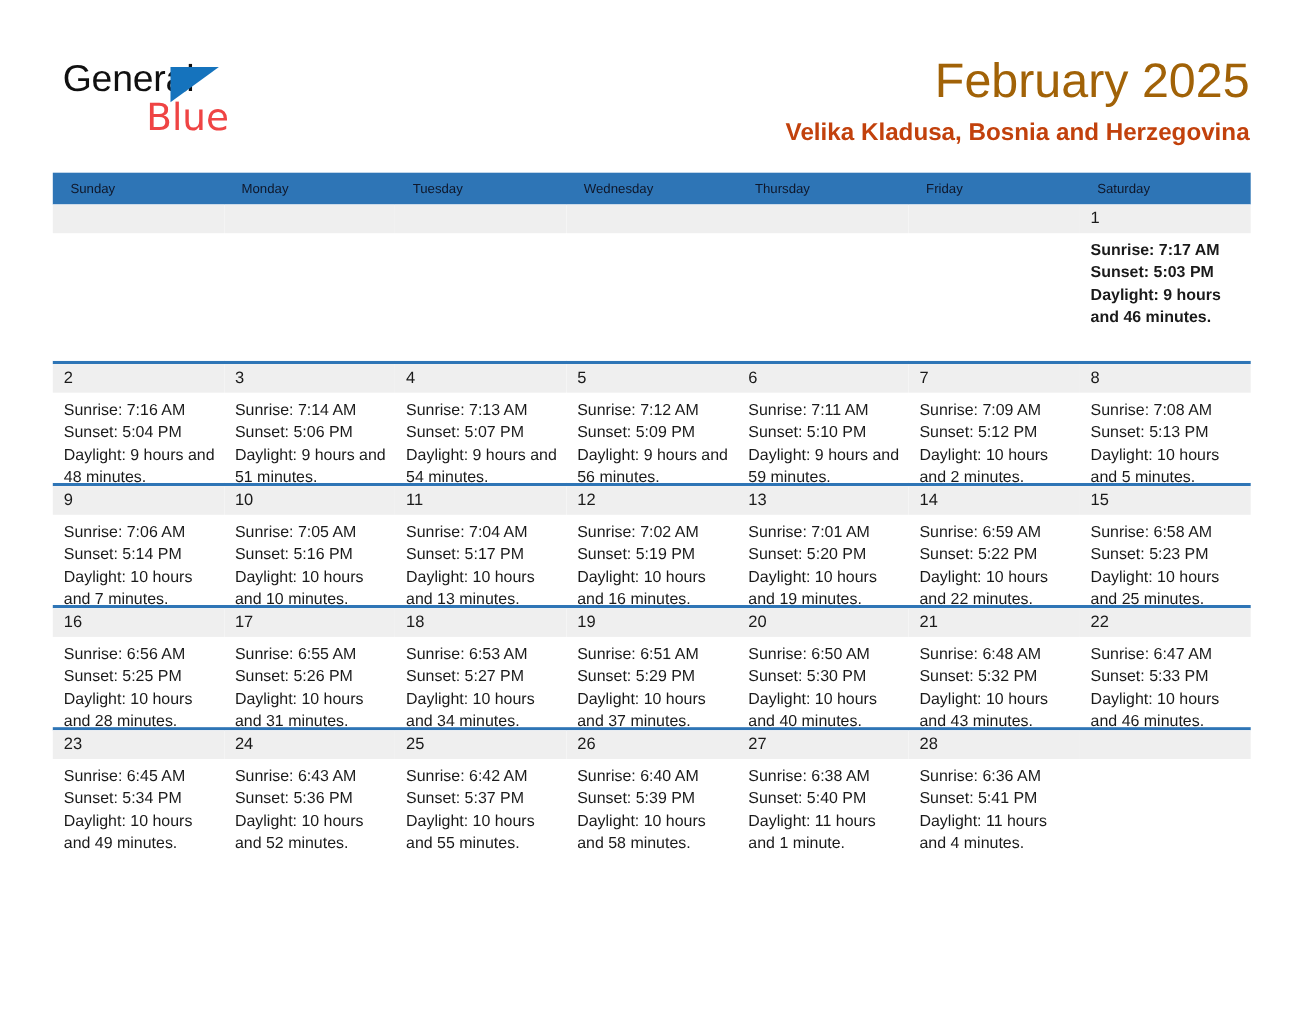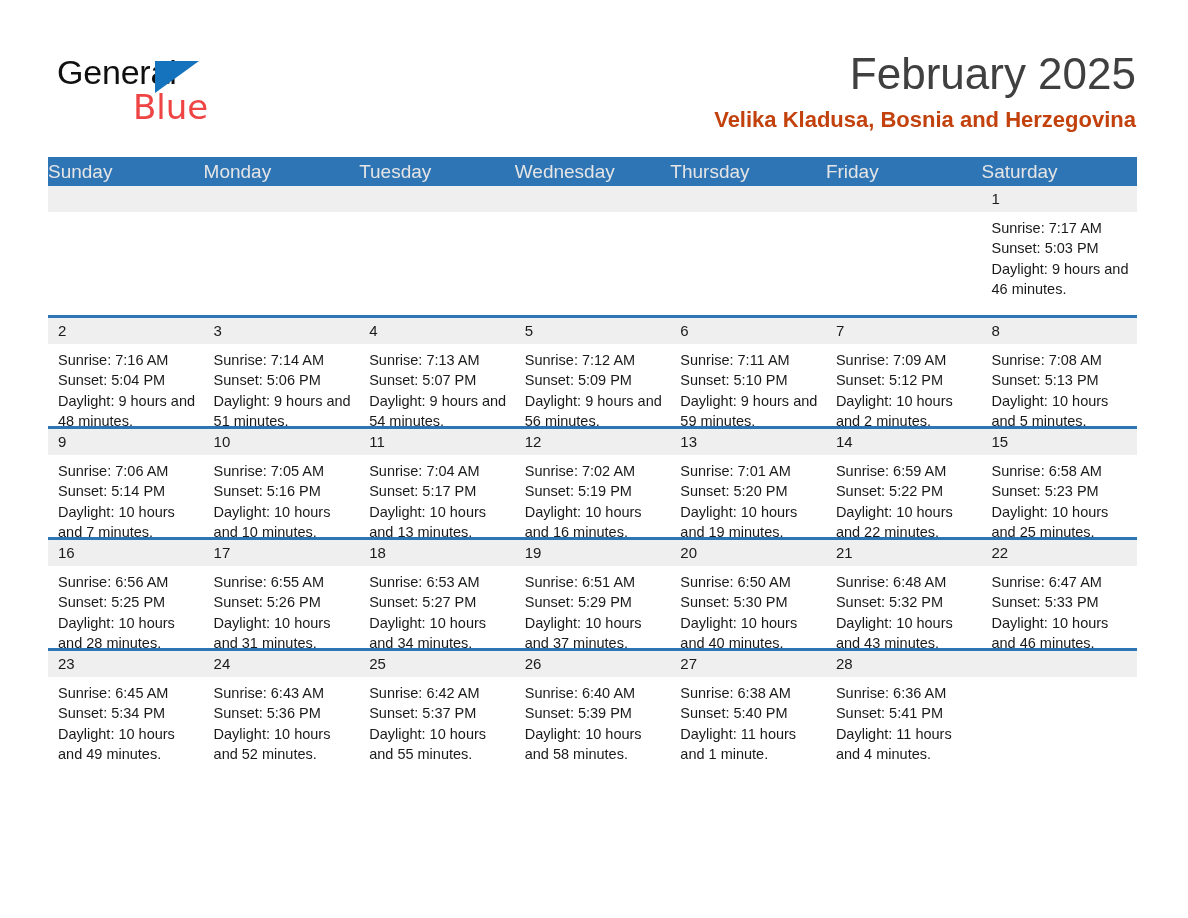--- a/index.html
+++ b/index.html
@@ -70,21 +70,21 @@
 
   .title-block {
     position: absolute;
     right: 52px;
     top: 48px;
     text-align: right;
   }
   .cal-title {
     font-size: 44px;
     font-weight: 400;
-    color: #404040;
+    color: #a16207;
     line-height: 52px;
     white-space: nowrap;
   }
   .cal-subtitle {
     margin-top: 6px;
     font-size: 22px;
     font-weight: 700;
     color: #c2410c;
     line-height: 28px;
     white-space: nowrap;
@@ -99,24 +99,24 @@
   }
 
   .weekday-row {
     display: flex;
     width: 100%;
     background: #2e75b6;
     height: 29px;
   }
   .weekday-cell {
     flex: 1 1 0;
-    color: #e5e5e5;
-    font-size: 19px;
+    color: #0f172a;
+    font-size: 12px;
     line-height: 29px;
-    padding-left: 0;
+    padding-left: 16px;
     box-sizing: border-box;
     white-space: nowrap;
     overflow: hidden;
   }
 
   .week-row {
     display: flex;
     width: 100%;
     border-top: 3px solid #2e75b6;
     box-sizing: border-box;
@@ -155,21 +155,21 @@
     font-size: 14.5px;
     color: #1a1a1a;
     line-height: 20.3px;
     white-space: nowrap;
   }
   .day-line.wrap {
     white-space: normal;
   }
 
   
-  .week-row.first .day-body { height: 103px; }
+  .week-row.first .day-body { height: 116px; font-weight: bold; }
 </style>
 </head>
 <body>
 
 <div class="page">
 
   <div class="header">
 
     <div class="logo">
       <span class="logo-general">General</span>

